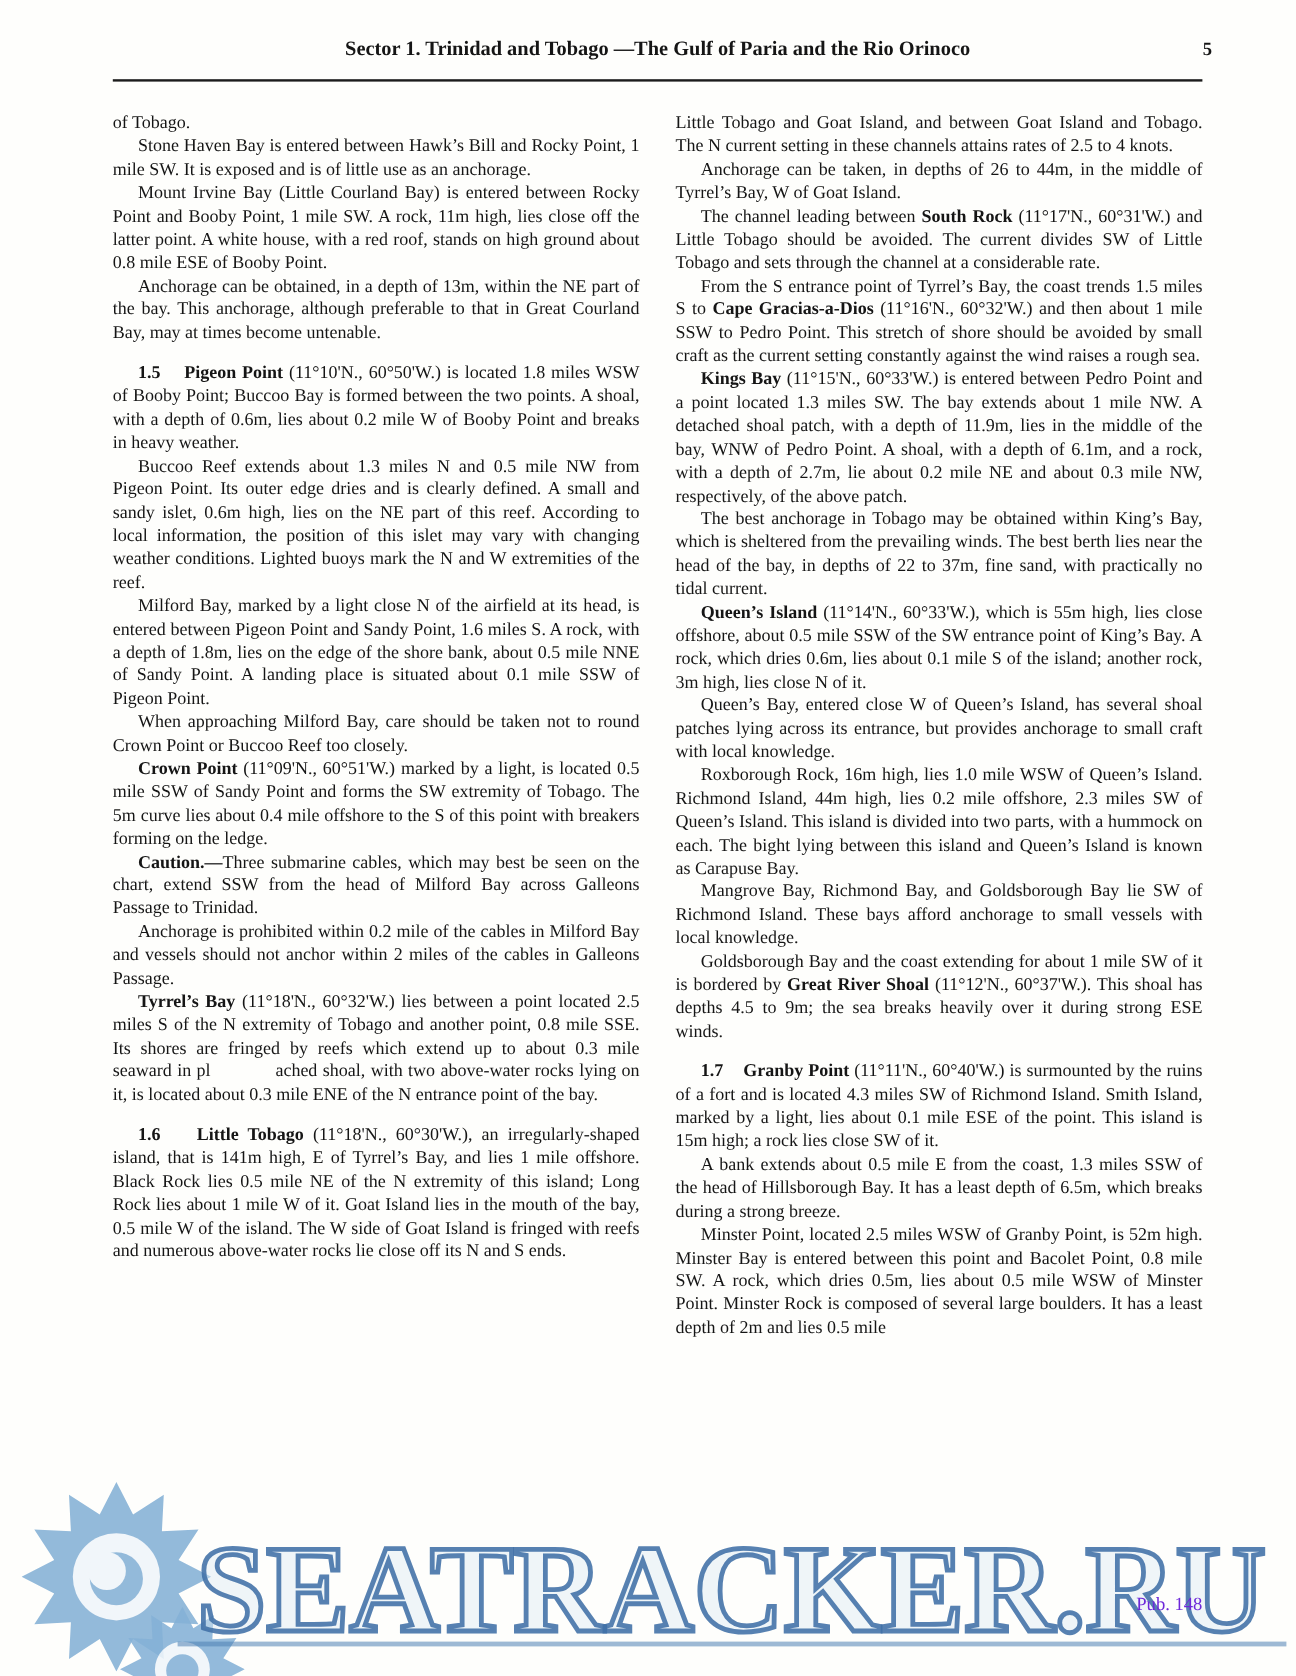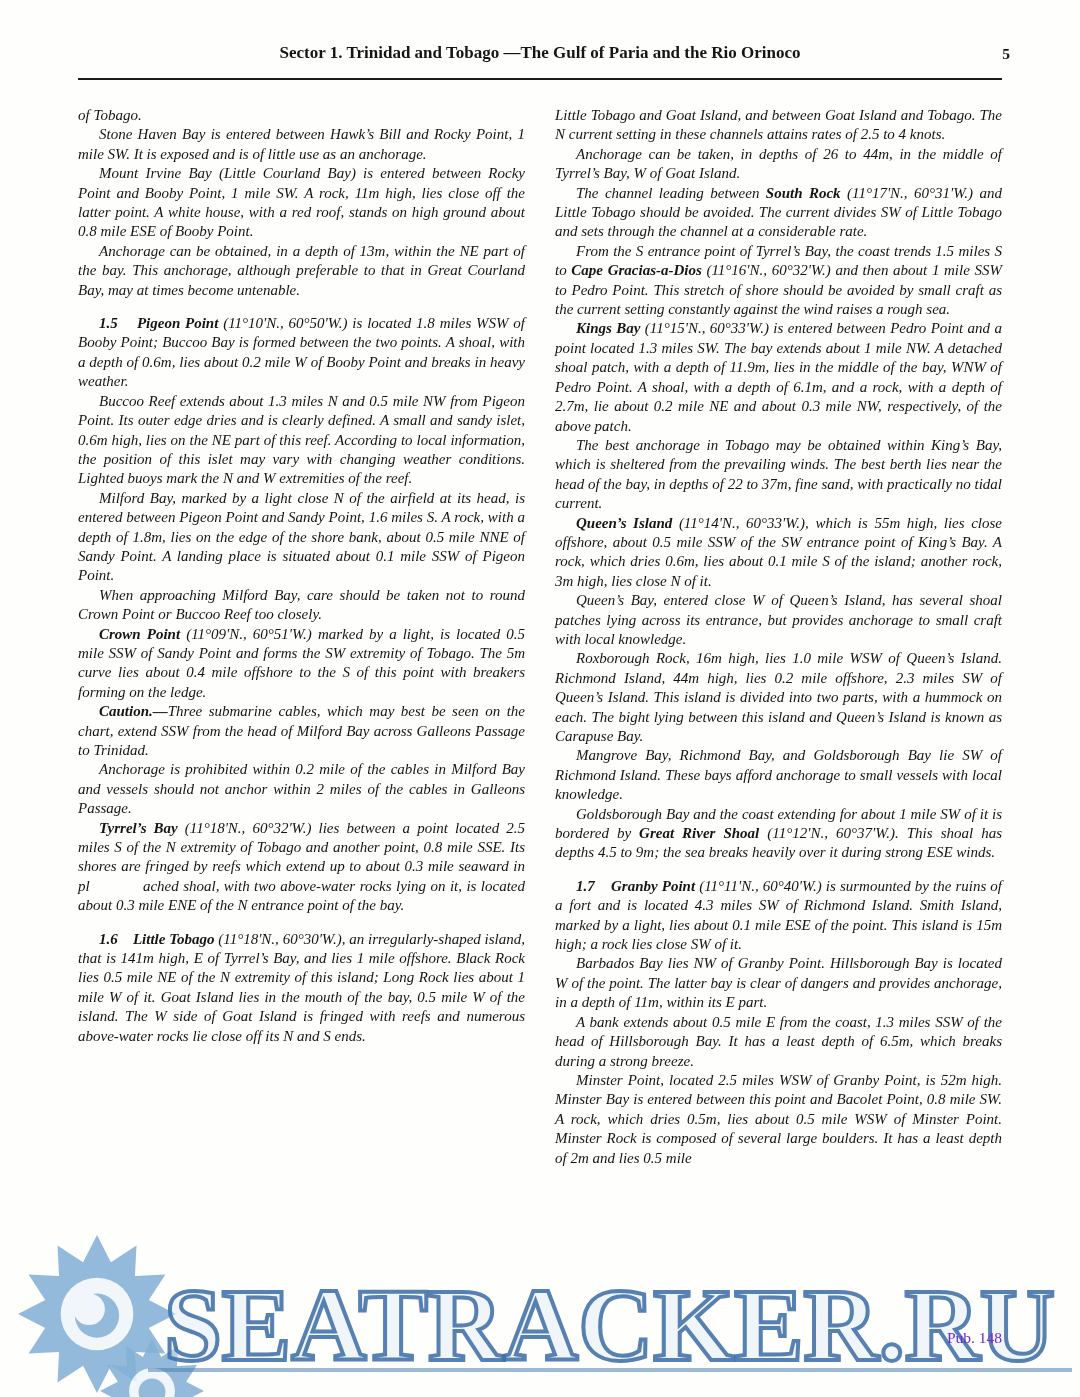--- a/index.html
+++ b/index.html
@@ -4,29 +4,29 @@
 <style>
   * { margin:0; padding:0; box-sizing:border-box; }
   html, body { width:1080px; height:1397px; }
   body {
     position:relative;
     background:#fefefc;
     color:#151515;
     font-family:"Liberation Serif","DejaVu Serif",serif;
     overflow:hidden;
   }
-  .page { position:relative; z-index:1; padding:42px 78px 0 78px; }
+  .page { position:relative; z-index:1; padding:30px 78px 0 78px;margin-left:16px; }
 
   .header { position:relative; text-align:center; font-weight:bold; font-size:17px; line-height:22px; padding:0 30px; }
   .page-num { position:absolute; right:-8px; top:1px; font-size:15.5px; }
   .rule { border-bottom:2px solid #1c1c1c; margin-top:14px; }
 
   .cols { display:flex; gap:30px; margin-top:26px; }
   .col { flex:1 1 0; text-align:justify; font-size:15px; line-height:19.4px; hyphens:auto; }
-  .col p.para { margin:0;font-style:italic; }
+  .col p.para { margin:0; }
   .col p.indent { text-indent:21px; }
   .col p.space { margin-top:14px; }
   b { font-weight:bold; }
 
   .watermark { position:absolute; left:0; right:0; bottom:0; height:190px; z-index:3; pointer-events:none; }
   .sun { position:absolute; opacity:0.88; }
   .sun-big { left:18px; bottom:4px; width:158px; height:158px; }
   .sun-small { left:100px; bottom:-46px; width:104px; height:104px; }
   .wm-line { position:absolute; left:148px; right:8px; bottom:25px; height:4px; background:rgba(77,127,178,0.55); }
   .wm-text {
@@ -70,21 +70,20 @@
         <p class="para indent"><span>The channel leading between </span><b>South Rock</b><span> (11°17'N., 60°31'W.) and Little Tobago should be avoided. The current divides SW of Little Tobago and sets through the channel at a considerable rate.</span></p>
         <p class="para indent"><span>From the S entrance point of Tyrrel’s Bay, the coast trends 1.5 miles S to </span><b>Cape Gracias-a-Dios</b><span> (11°16'N., 60°32'W.) and then about 1 mile SSW to Pedro Point. This stretch of shore should be avoided by small craft as the current setting constantly against the wind raises a rough sea.</span></p>
         <p class="para indent"><b>Kings Bay</b><span> (11°15'N., 60°33'W.) is entered between Pedro Point and a point located 1.3 miles SW. The bay extends about 1 mile NW. A detached shoal patch, with a depth of 11.9m, lies in the middle of the bay, WNW of Pedro Point. A shoal, with a depth of 6.1m, and a rock, with a depth of 2.7m, lie about 0.2 mile NE and about 0.3 mile NW, respectively, of the above patch.</span></p>
         <p class="para indent"><span>The best anchorage in Tobago may be obtained within King’s Bay, which is sheltered from the prevailing winds. The best berth lies near the head of the bay, in depths of 22 to 37m, fine sand, with practically no tidal current.</span></p>
         <p class="para indent"><b>Queen’s Island</b><span> (11°14'N., 60°33'W.), which is 55m high, lies close offshore, about 0.5 mile SSW of the SW entrance point of King’s Bay. A rock, which dries 0.6m, lies about 0.1 mile S of the island; another rock, 3m high, lies close N of it.</span></p>
         <p class="para indent"><span>Queen’s Bay, entered close W of Queen’s Island, has several shoal patches lying across its entrance, but provides anchorage to small craft with local knowledge.</span></p>
         <p class="para indent"><span>Roxborough Rock, 16m high, lies 1.0 mile WSW of Queen’s Island. Richmond Island, 44m high, lies 0.2 mile offshore, 2.3 miles SW of Queen’s Island. This island is divided into two parts, with a hummock on each. The bight lying between this island and Queen’s Island is known as Carapuse Bay.</span></p>
         <p class="para indent"><span>Mangrove Bay, Richmond Bay, and Goldsborough Bay lie SW of Richmond Island. These bays afford anchorage to small vessels with local knowledge.</span></p>
         <p class="para indent"><span>Goldsborough Bay and the coast extending for about 1 mile SW of it is bordered by </span><b>Great River Shoal</b><span> (11°12'N., 60°37'W.). This shoal has depths 4.5 to 9m; the sea breaks heavily over it during strong ESE winds.</span></p>
         <p class="para indent space"><b>1.7</b><span>&nbsp;&nbsp;&nbsp;&nbsp;</span><b>Granby Point</b><span> (11°11'N., 60°40'W.) is surmounted by the ruins of a fort and is located 4.3 miles SW of Richmond Island. Smith Island, marked by a light, lies about 0.1 mile ESE of the point. This island is 15m high; a rock lies close SW of it.</span></p>
-        <p class="para indent"><span>Barbados Bay lies NW of Granby Point. Hillsborough Bay is located W of the point. The latter bay is clear of dangers and provides anchorage, in a depth of 11m, within its E part.</span></p>
         <p class="para indent"><span>A bank extends about 0.5 mile E from the coast, 1.3 miles SSW of the head of Hillsborough Bay. It has a least depth of 6.5m, which breaks during a strong breeze.</span></p>
         <p class="para indent"><span>Minster Point, located 2.5 miles WSW of Granby Point, is 52m high. Minster Bay is entered between this point and Bacolet Point, 0.8 mile SW. A rock, which dries 0.5m, lies about 0.5 mile WSW of Minster Point. Minster Rock is composed of several large boulders. It has a least depth of 2m and lies 0.5 mile</span></p>
       </div>
   </div>
 </div>
 
 <div class="watermark">
   <svg class="sun sun-big" viewBox="0 0 100 100">
     <polygon fill="#85b1d6" points="100,50 82.8,58.8 93.3,75 74,74 75,93.3 58.8,82.8 50,100 41.2,82.8 25,93.3 26,74 6.7,75 17.2,58.8 0,50 17.2,41.2 6.7,25 26,26 25,6.7 41.2,17.2 50,0 58.8,17.2 75,6.7 74,26 93.3,25 82.8,41.2"></polygon>
     <circle cx="50" cy="50" r="23" fill="#f0f5fa"></circle>

